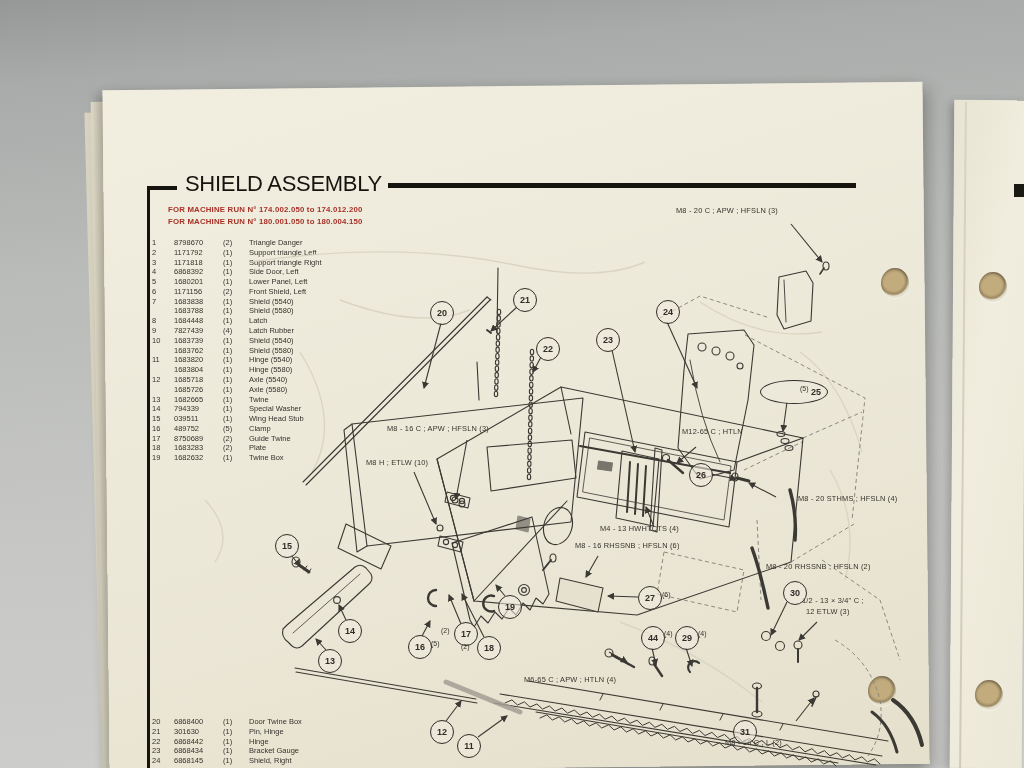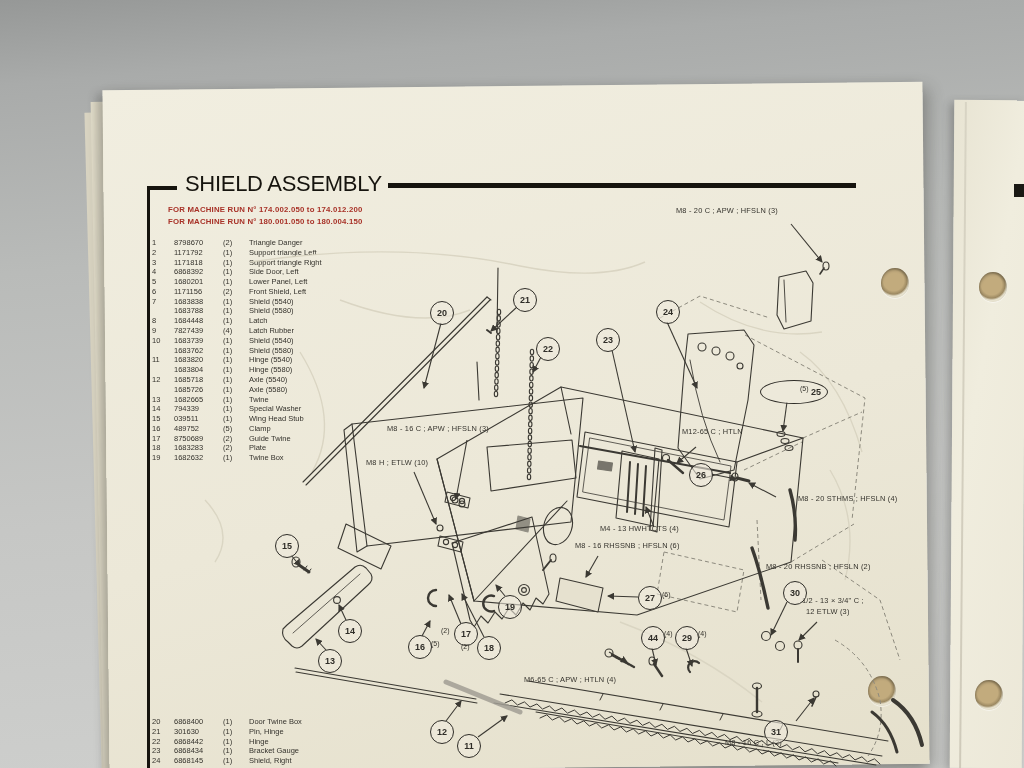--- a/index.html
+++ b/index.html
@@ -491,21 +491,21 @@
 <div class="cl" style="left:513px;top:288px;">21</div>
 <div class="cl" style="left:536px;top:337px;">22</div>
 <div class="cl" style="left:596px;top:328px;">23</div>
 <div class="cl" style="left:656px;top:300px;">24</div>
 <div class="cl" style="left:760px;top:380px;padding-left:44px;">25</div>
 <div class="cl" style="left:689px;top:463px;">26</div>
 <div class="cl" style="left:638px;top:586px;">27</div>
 <div class="cl" style="left:641px;top:626px;">44</div>
 <div class="cl" style="left:675px;top:626px;">29</div>
 <div class="cl" style="left:783px;top:581px;">30</div>
-<div class="cl" style="left:764px;top:720px;">31</div>
+<div class="cl" style="left:733px;top:720px;">31</div>
 <div class="cl" style="left:275px;top:534px;">15</div>
 <div class="cl" style="left:338px;top:619px;">14</div>
 <div class="cl" style="left:318px;top:649px;">13</div>
 <div class="cl" style="left:408px;top:635px;">16</div>
 <div class="cl" style="left:454px;top:622px;">17</div>
 <div class="cl" style="left:477px;top:636px;">18</div>
 <div class="cl" style="left:498px;top:595px;">19</div>
 <div class="cl" style="left:430px;top:720px;">12</div>
 <div class="cl" style="left:457px;top:734px;">11</div>
 

